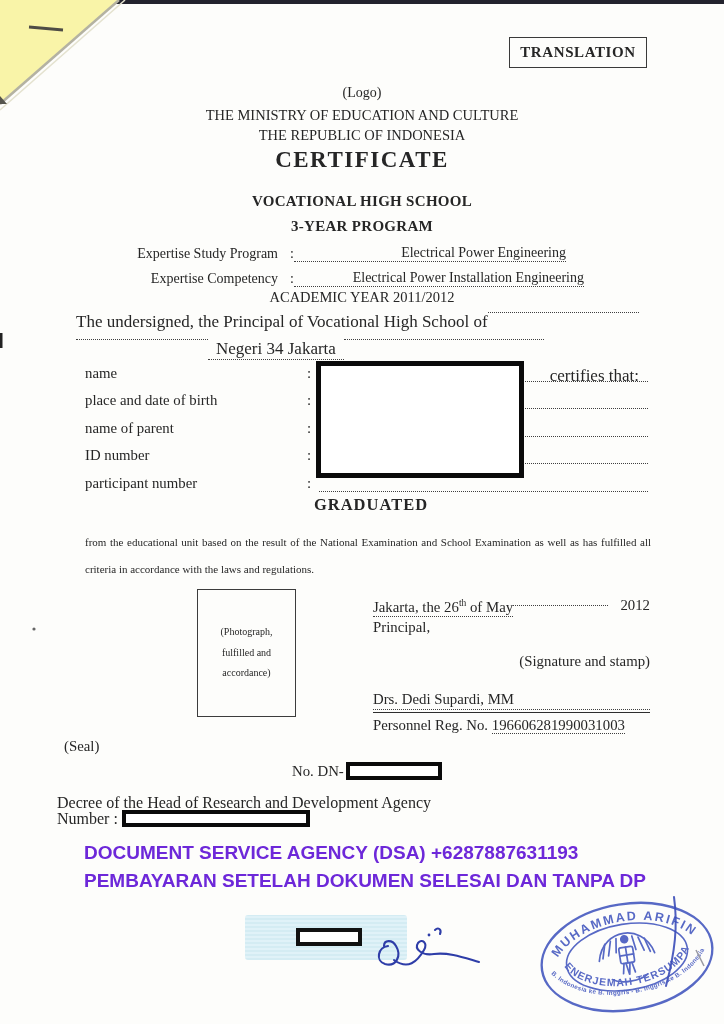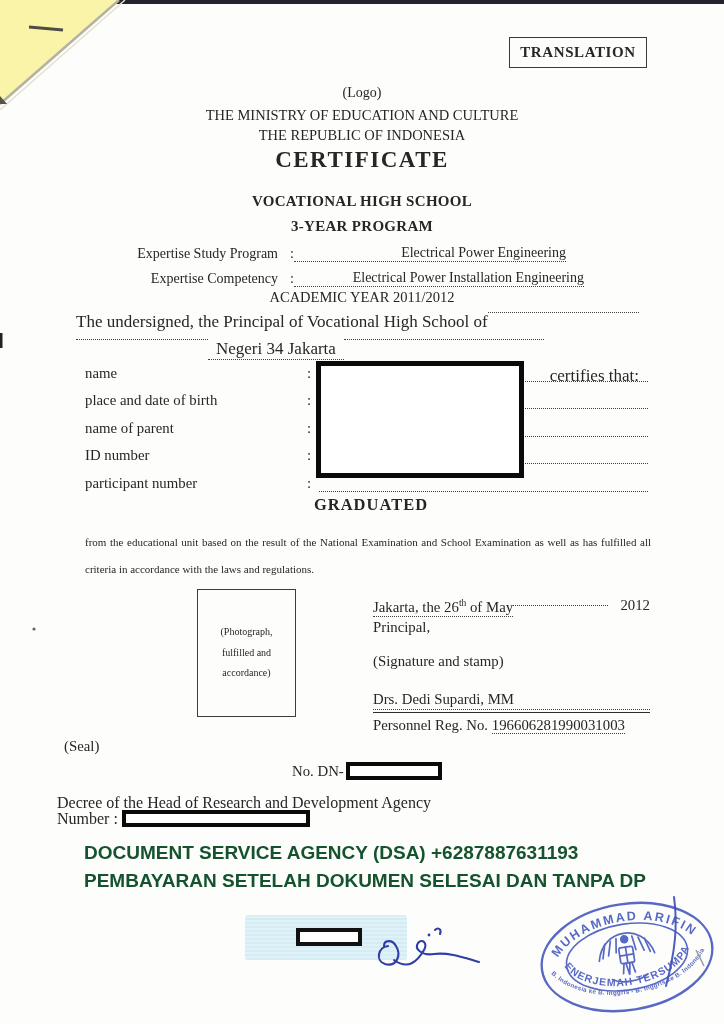--- a/index.html
+++ b/index.html
@@ -56,21 +56,21 @@
     display:flex;flex-direction:column;justify-content:center;text-align:center;
     font-size:10px;line-height:20.5px;}
   
   .sign-block{left:373px;top:595px;width:277px;font-size:14.8px;line-height:20px;}
   .sig-date{display:flex;align-items:center;height:20px;}
   .sig-date .txt{border-bottom:1.6px dotted #3f3f3f;}
   .sig-date .fill{flex:1;border-bottom:1.6px dotted #3f3f3f;}
   .sig-date .yr{padding-left:12px;}
   sup{font-size:9.5px;}
   .sig-principal{margin-top:2px;}
-  .sig-note{margin-top:14px;}
+  .sig-note{margin-top:14px;text-align:right;}
   .sig-name{margin-top:18px;border-bottom:1.6px dotted #3f3f3f;}
   .sig-rule{border-top:1.6px solid #2e2e2e;margin-top:2px;}
   .sig-reg{margin-top:2px;}
   .seal{left:64px;top:738px;font-size:14.8px;}
   
   .dn-row{left:292px;top:762px;display:flex;align-items:center;font-size:14.8px;}
   .dn-box{width:88px;height:10px;border:4px solid #0a0a0a;background:#fff;margin-left:2px;}
   
   .decree{left:57px;top:796px;font-size:16px;line-height:13px;}
   .decree-num{display:flex;align-items:center;margin-top:1px;}
@@ -196,21 +196,21 @@
   </div>
 
   <div class="abs decree">
     <div>Decree of the Head of Research and Development Agency</div>
     <div class="decree-num">
       <span>Number :</span>
       <span class="decree-box"></span>
     </div>
   </div>
 
-  <div class="abs promo" style="color:#14532d">
+  <div class="abs promo" style="color:#6d28d9">
     <div>DOCUMENT SERVICE AGENCY (DSA) +6287887631193</div>
     <div>PEMBAYARAN SETELAH DOKUMEN SELESAI DAN TANPA DP</div>
   </div>
 
   <div class="abs strip"></div>
   <div class="abs strip-redact"></div>
 
   <svg class="svg-abs" style="left:372px;top:912px" width="115" height="68" viewBox="0 0 115 68">
     <g fill="none" stroke="#2e3da8" stroke-width="2.1" stroke-linecap="round">
       <path d="M 16,34 C 6,35 3,49 13,52 C 24,55 30,44 24,34 C 20,27 12,28 12,34"></path>

